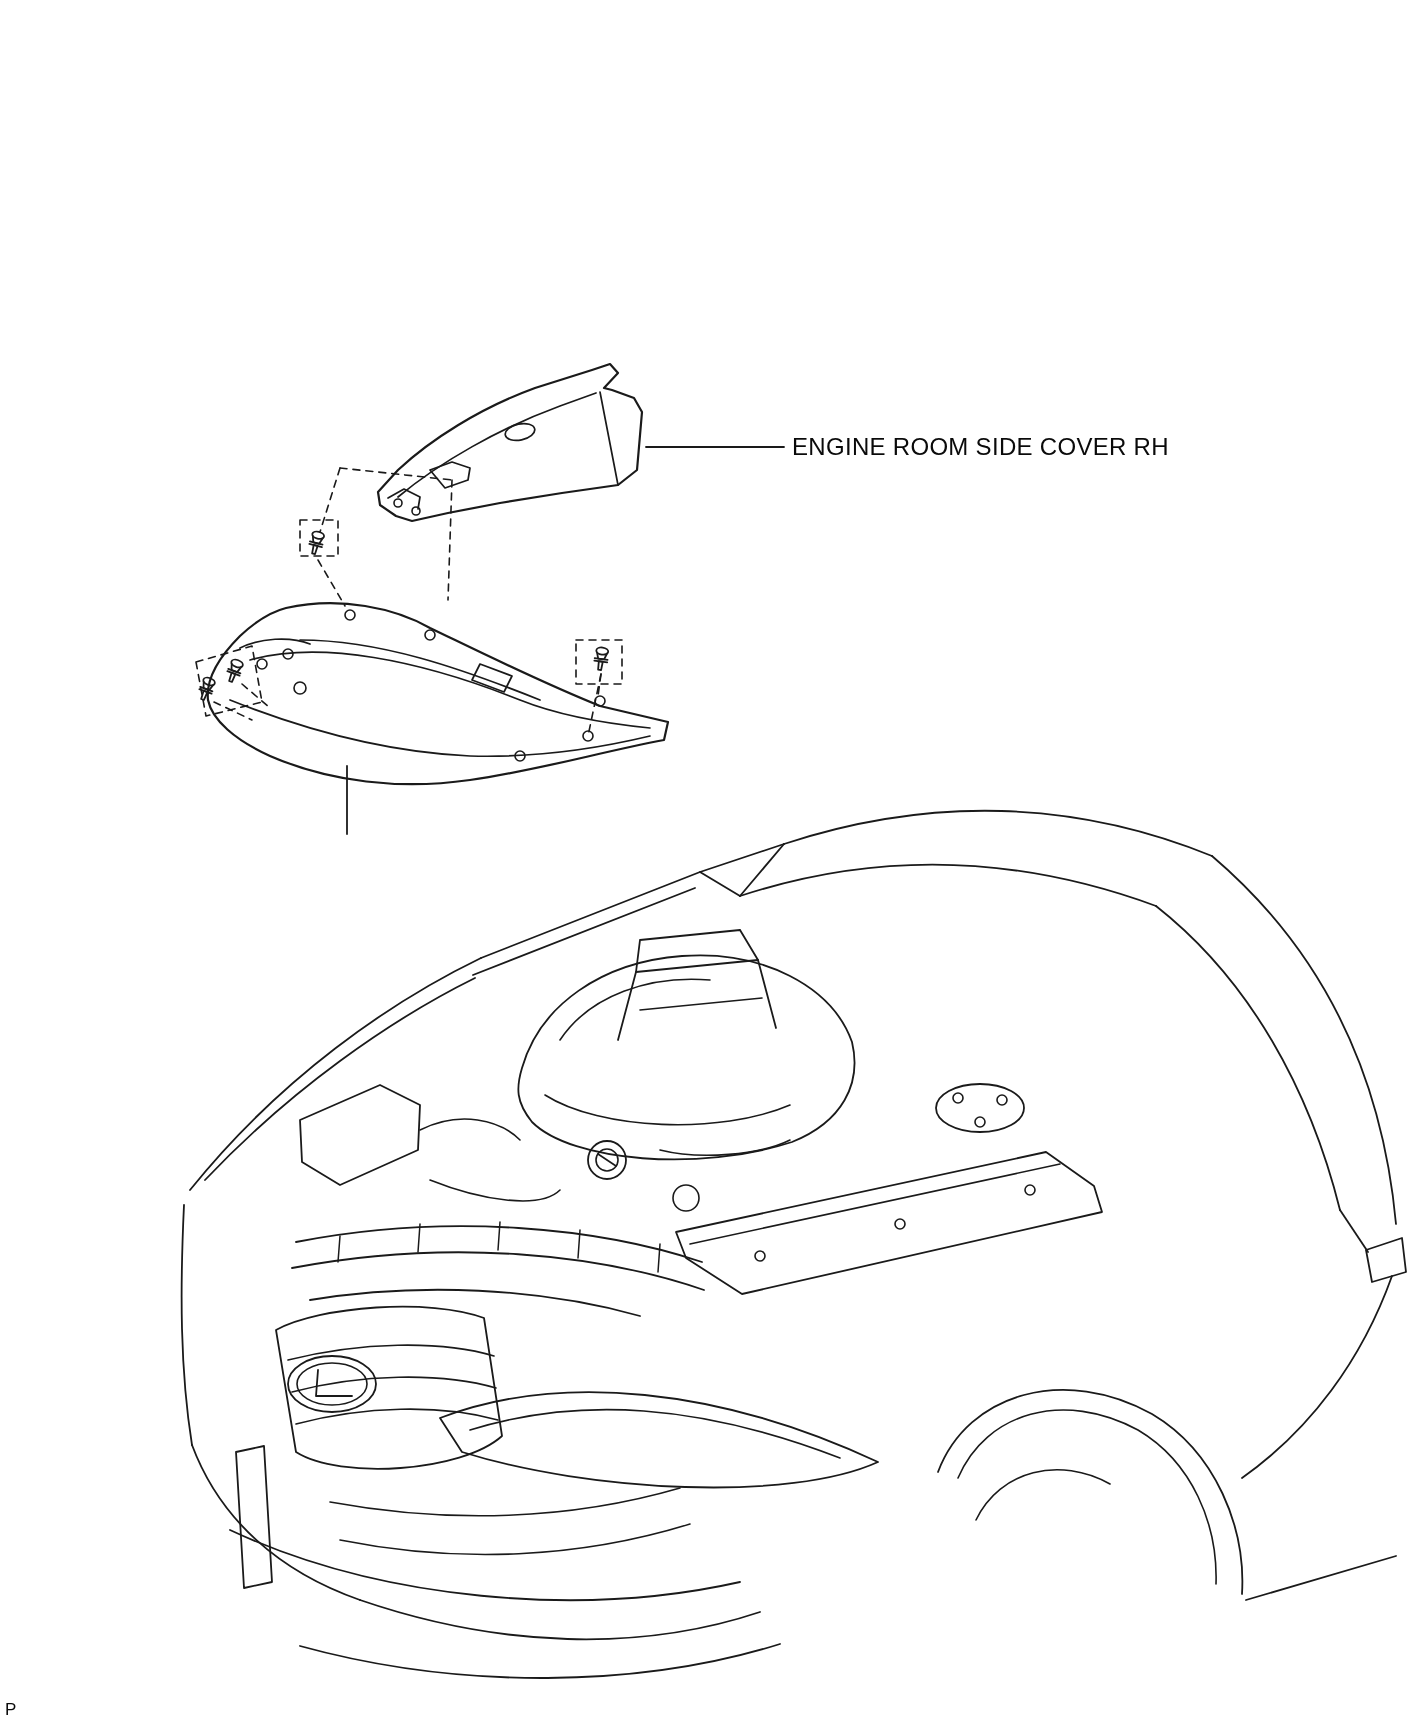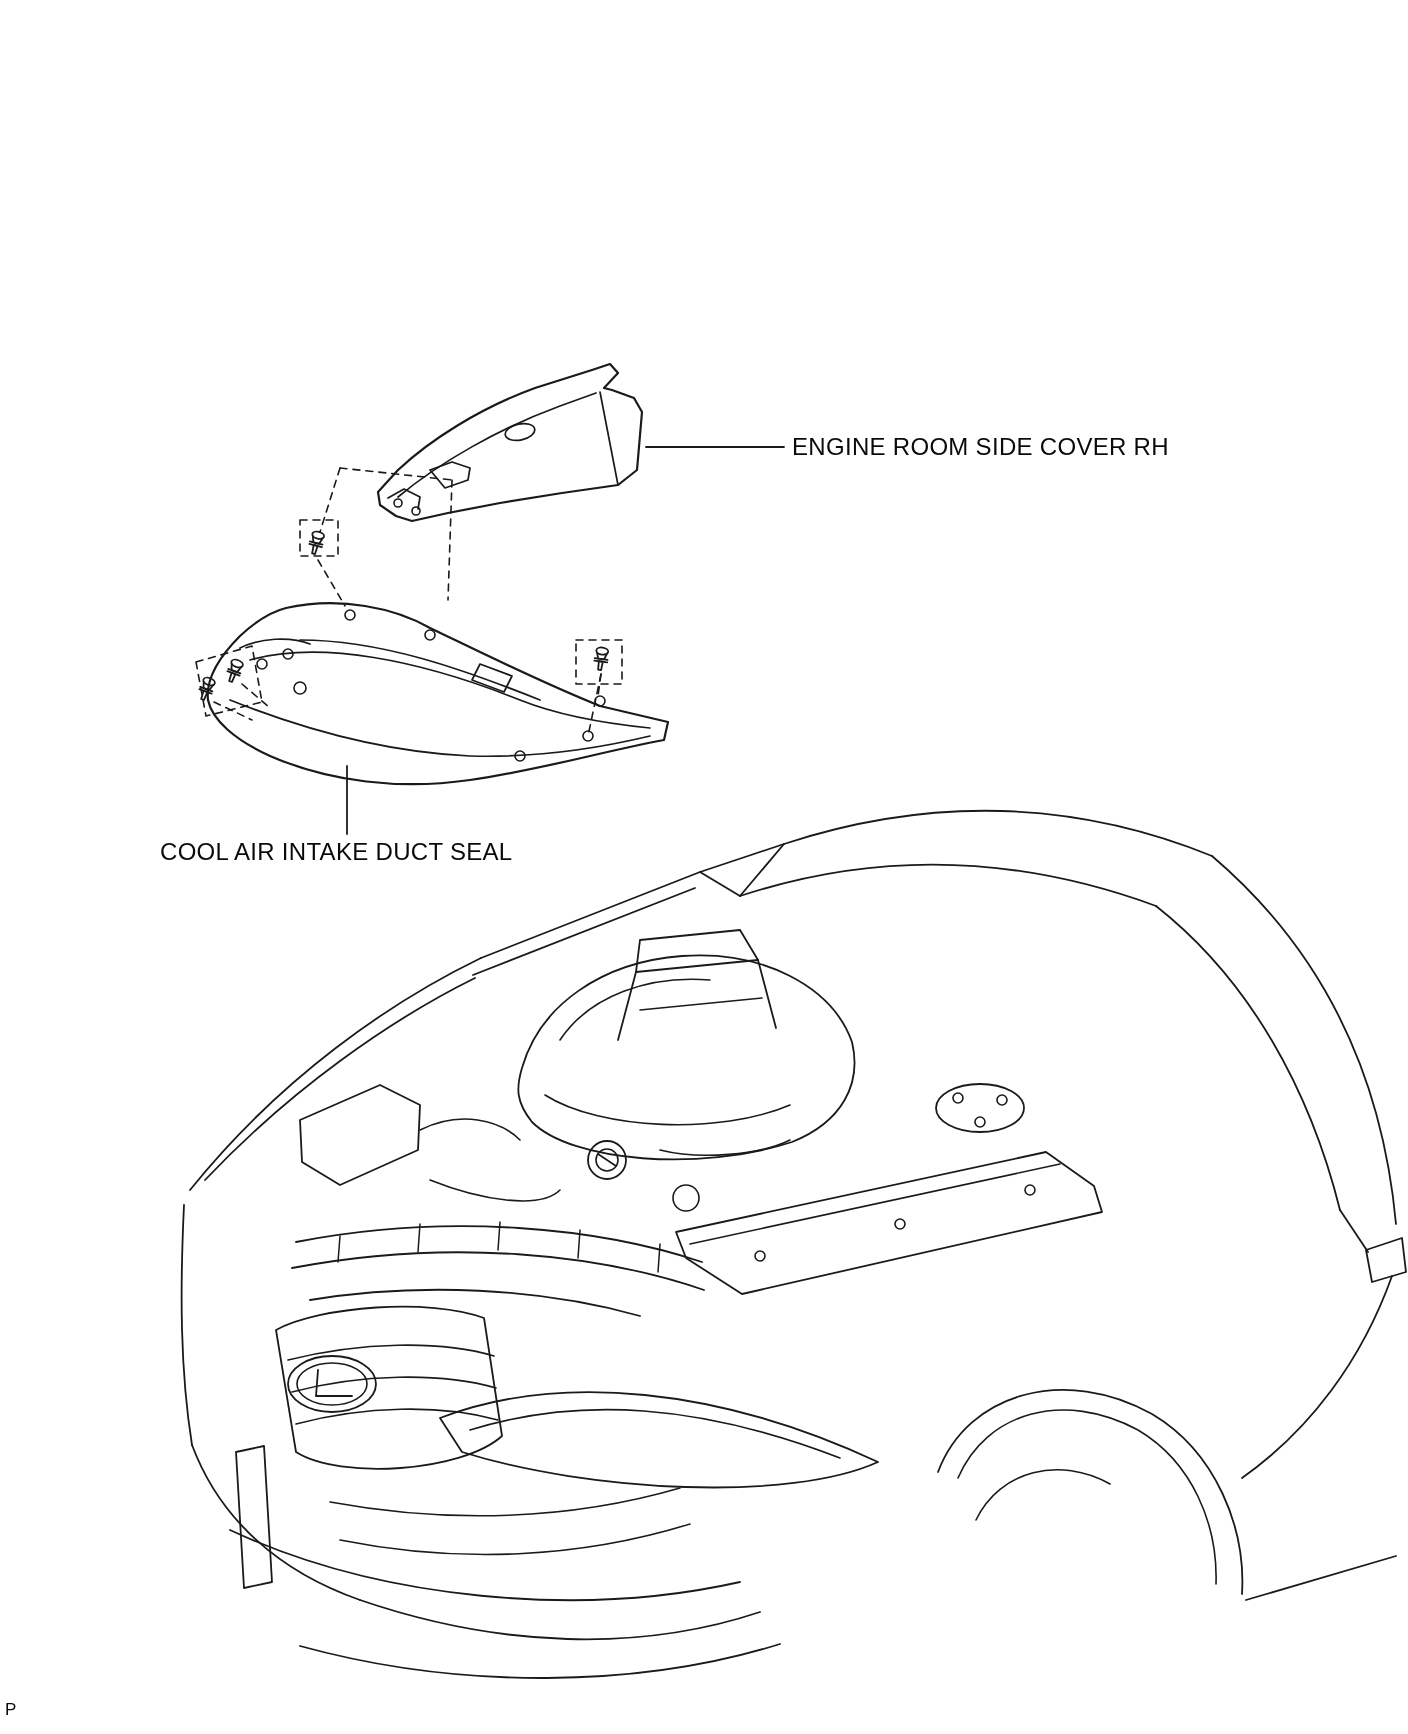--- a/index.html
+++ b/index.html
@@ -181,16 +181,15 @@
         <path d="M958,1478 C986,1412 1064,1390 1138,1430 C1192,1462 1218,1524 1216,1584" stroke-width="1.6"></path>
         <path d="M976,1520 C1000,1470 1060,1456 1110,1484" stroke-width="1.6"></path>
       </g>
       <path d="M1242,1478 C1310,1430 1362,1360 1392,1276"></path>
       <path d="M1246,1600 L1396,1556"></path>
     </g>
   </svg>
 
   <div class="callout callout-cover">ENGINE ROOM SIDE COVER RH</div>
 
-  <div class="callout callout-seal">COOL AIR INTAKE DUCT SEAL</div>
 
   <div class="footer-char">P</div>
 </div>
 
 </body></html>

